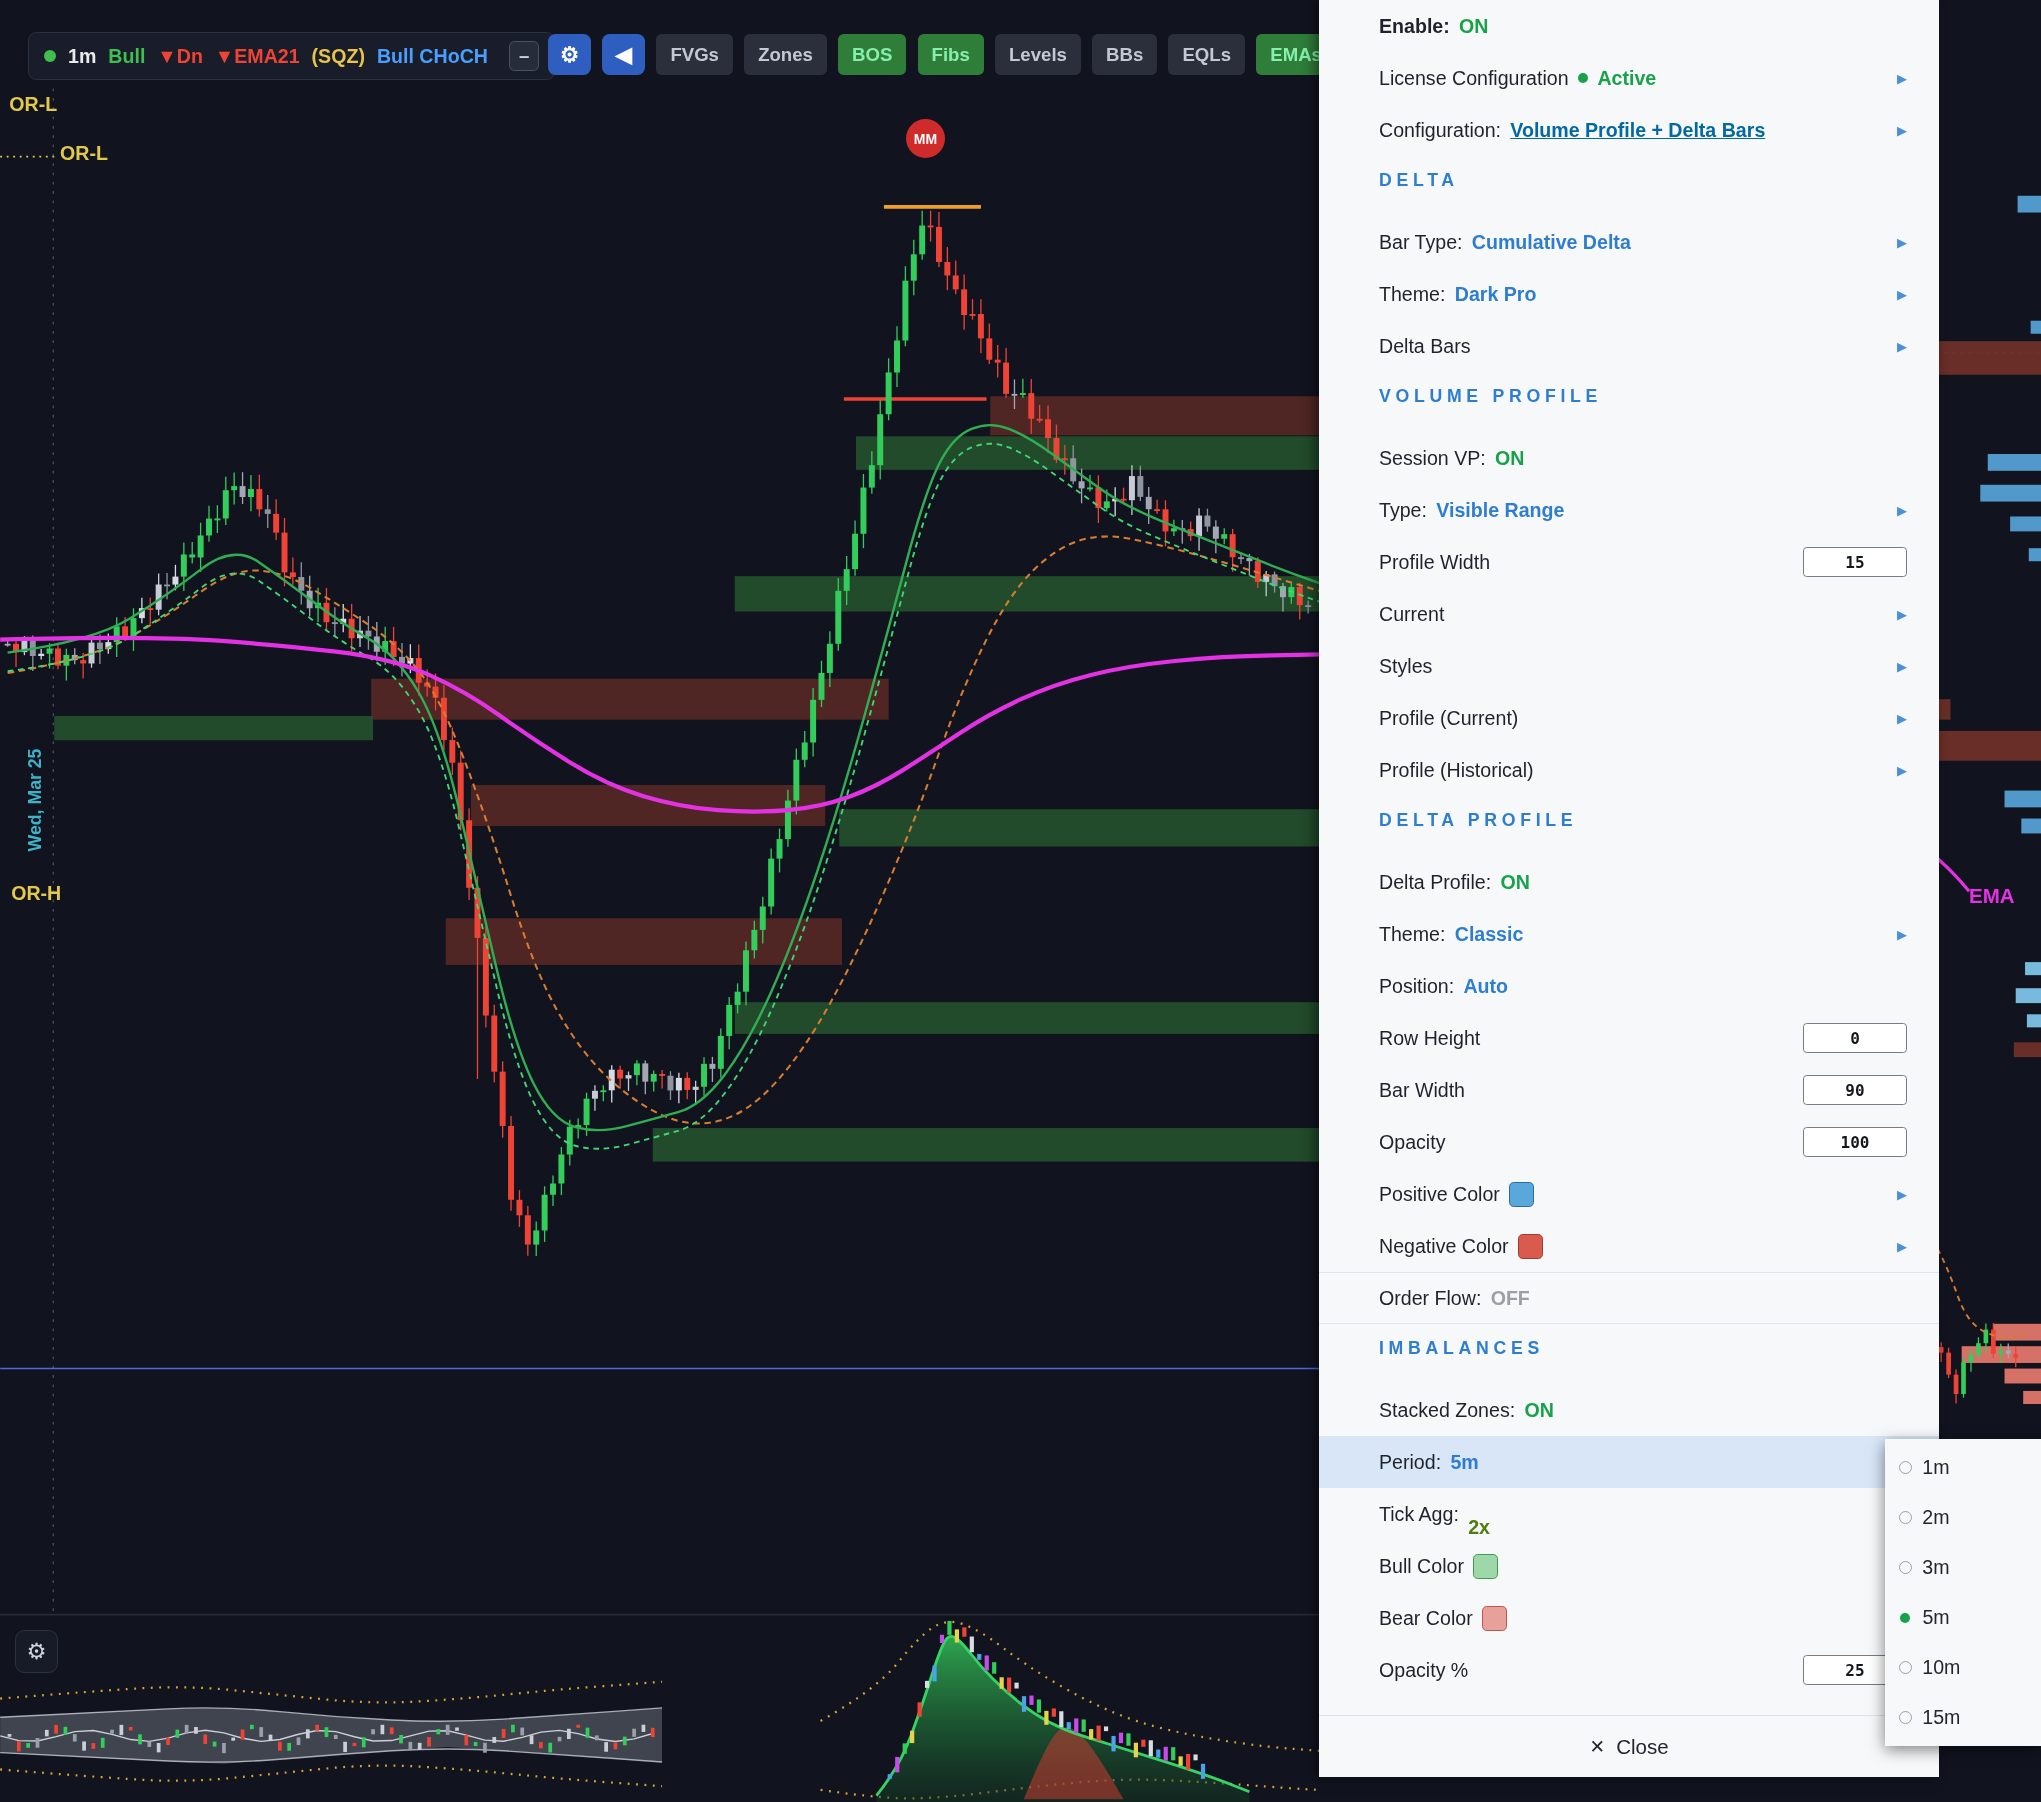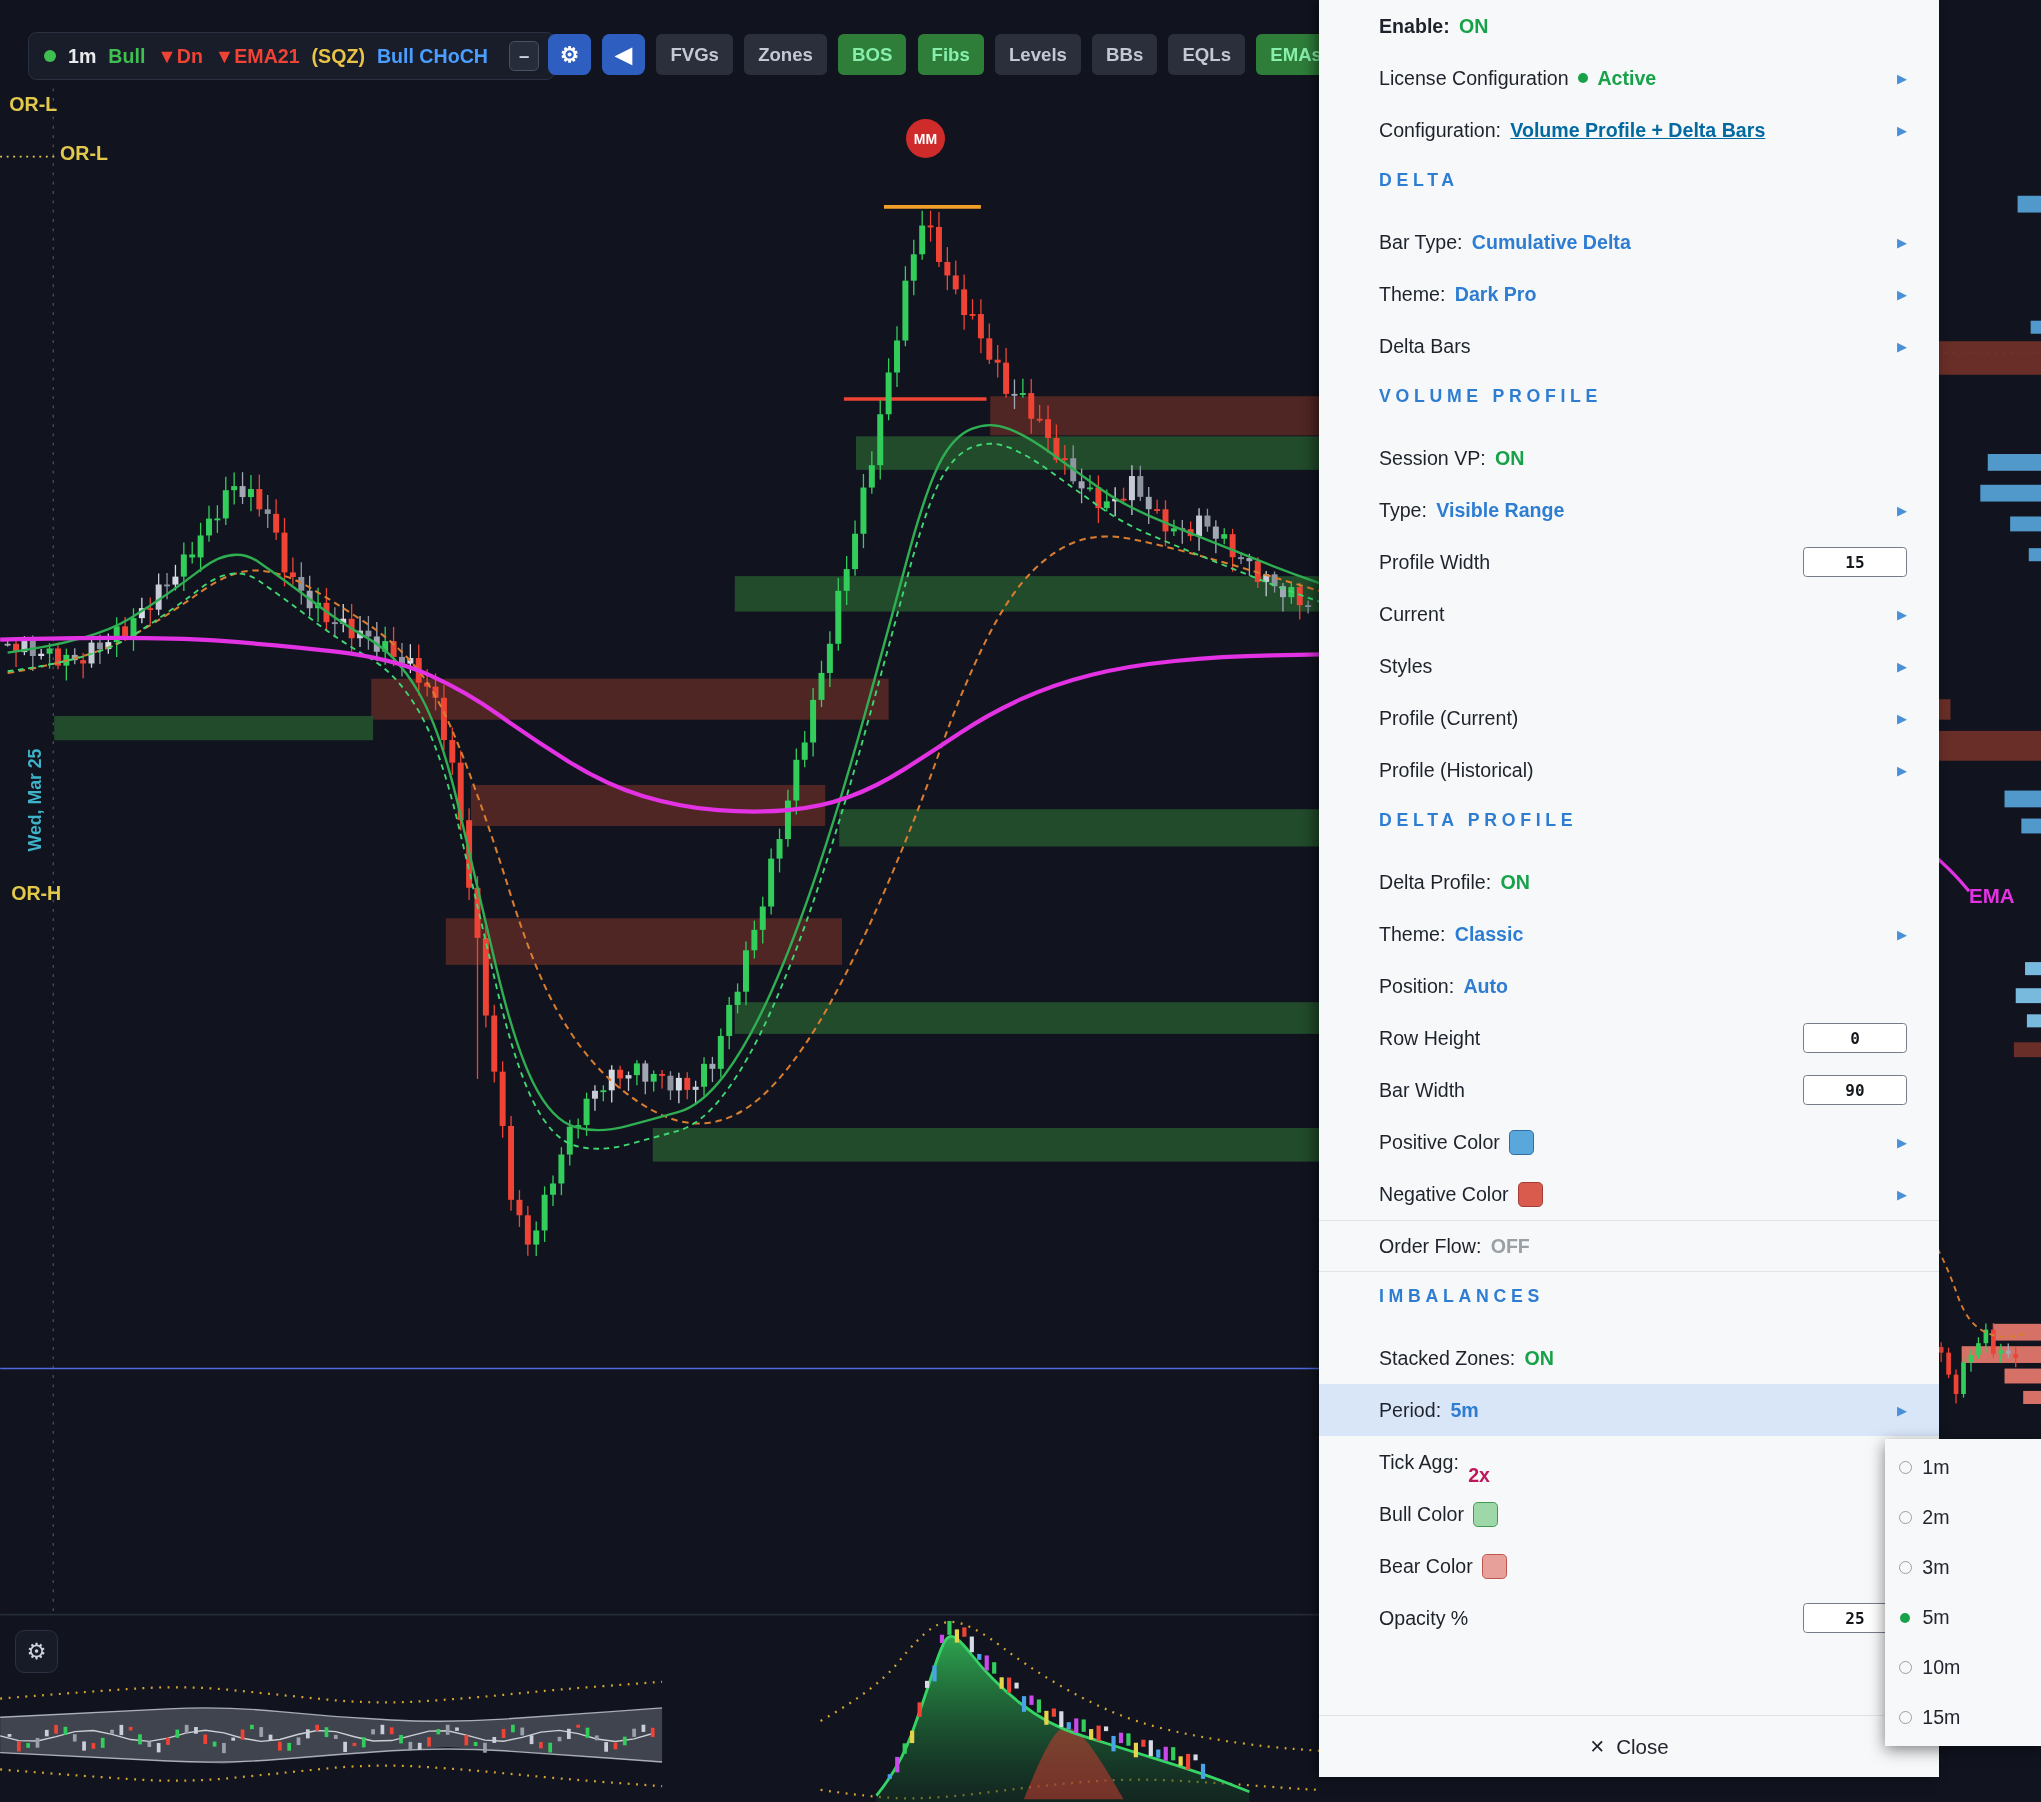--- a/index.html
+++ b/index.html
@@ -716,20 +716,24 @@
         <span class="val" style="color: rgb(46, 125, 209);">Auto</span>
       </div>
       <div class="prow input">
         <span class="lbl">Row Height</span>
         <div class="pinput">0</div>
       </div>
       <div class="prow input">
         <span class="lbl">Bar Width</span>
         <div class="pinput">90</div>
       </div>
+      <div class="prow input">
+        <span class="lbl">Opacity</span>
+        <div class="pinput">100</div>
+      </div>
       <div class="prow value">
         <span class="lbl">Positive Color</span>
         <span class="swatch" style="background: rgb(90, 167, 220); border-color: rgb(46, 109, 164);"></span>
         <span class="chev">▶</span>
       </div>
       <div class="prow value">
         <span class="lbl">Negative Color</span>
         <span class="swatch" style="background: rgb(217, 91, 78); border-color: rgb(163, 59, 50);"></span>
         <span class="chev">▶</span>
       </div>
@@ -744,21 +748,21 @@
         <span class="lbl">Stacked Zones:</span>
         <span class="val" style="color: rgb(23, 162, 74);">ON</span>
       </div>
       <div class="prow value hl">
         <span class="lbl">Period:</span>
         <span class="val" style="color: rgb(46, 125, 209);">5m</span>
         <span class="chev">▶</span>
       </div>
       <div class="prow value">
         <span class="lbl">Tick Agg:</span>
-        <span class="val" style="color: #be185d; margin-top: 26px;">2x</span>
+        <span class="val" style="color: #4d7c0f; margin-top: 26px;">2x</span>
         <span class="chev">▶</span>
       </div>
       <div class="prow value">
         <span class="lbl">Bull Color</span>
         <span class="swatch" style="background: rgb(159, 216, 168); border-color: rgb(63, 155, 79);"></span>
         <span class="chev">▶</span>
       </div>
       <div class="prow value">
         <span class="lbl">Bear Color</span>
         <span class="swatch" style="background: rgb(232, 160, 154); border-color: rgb(192, 85, 77);"></span>

